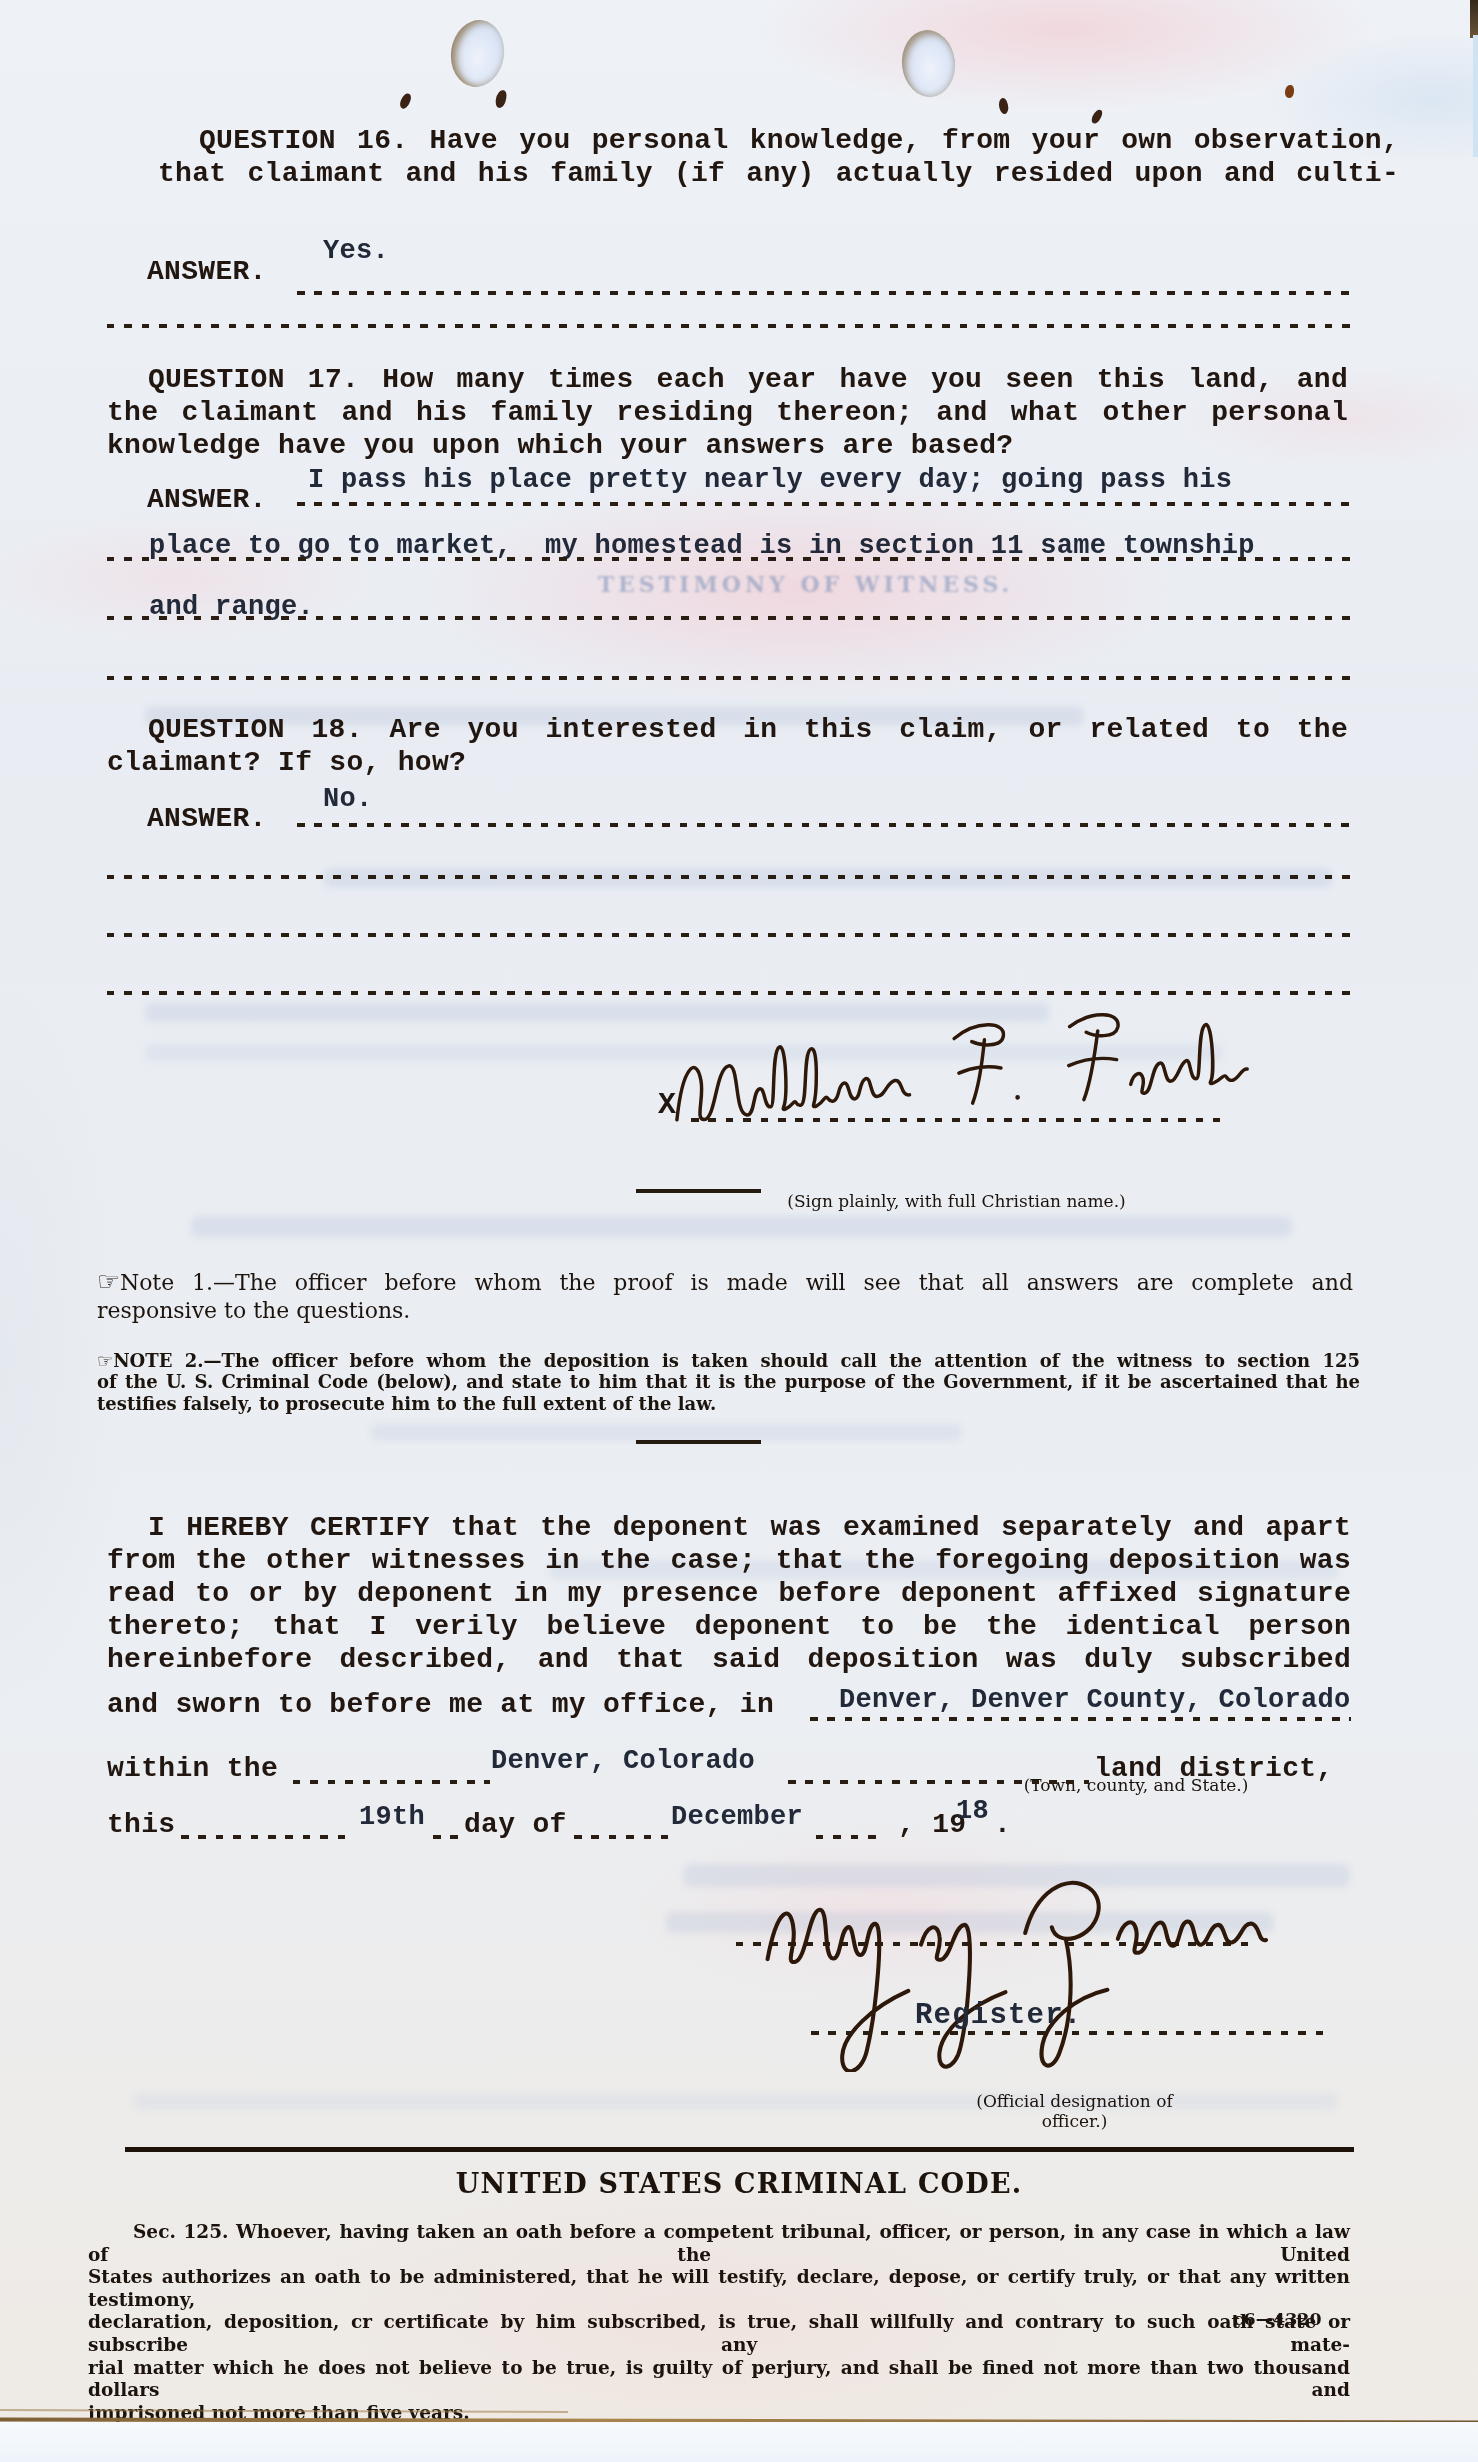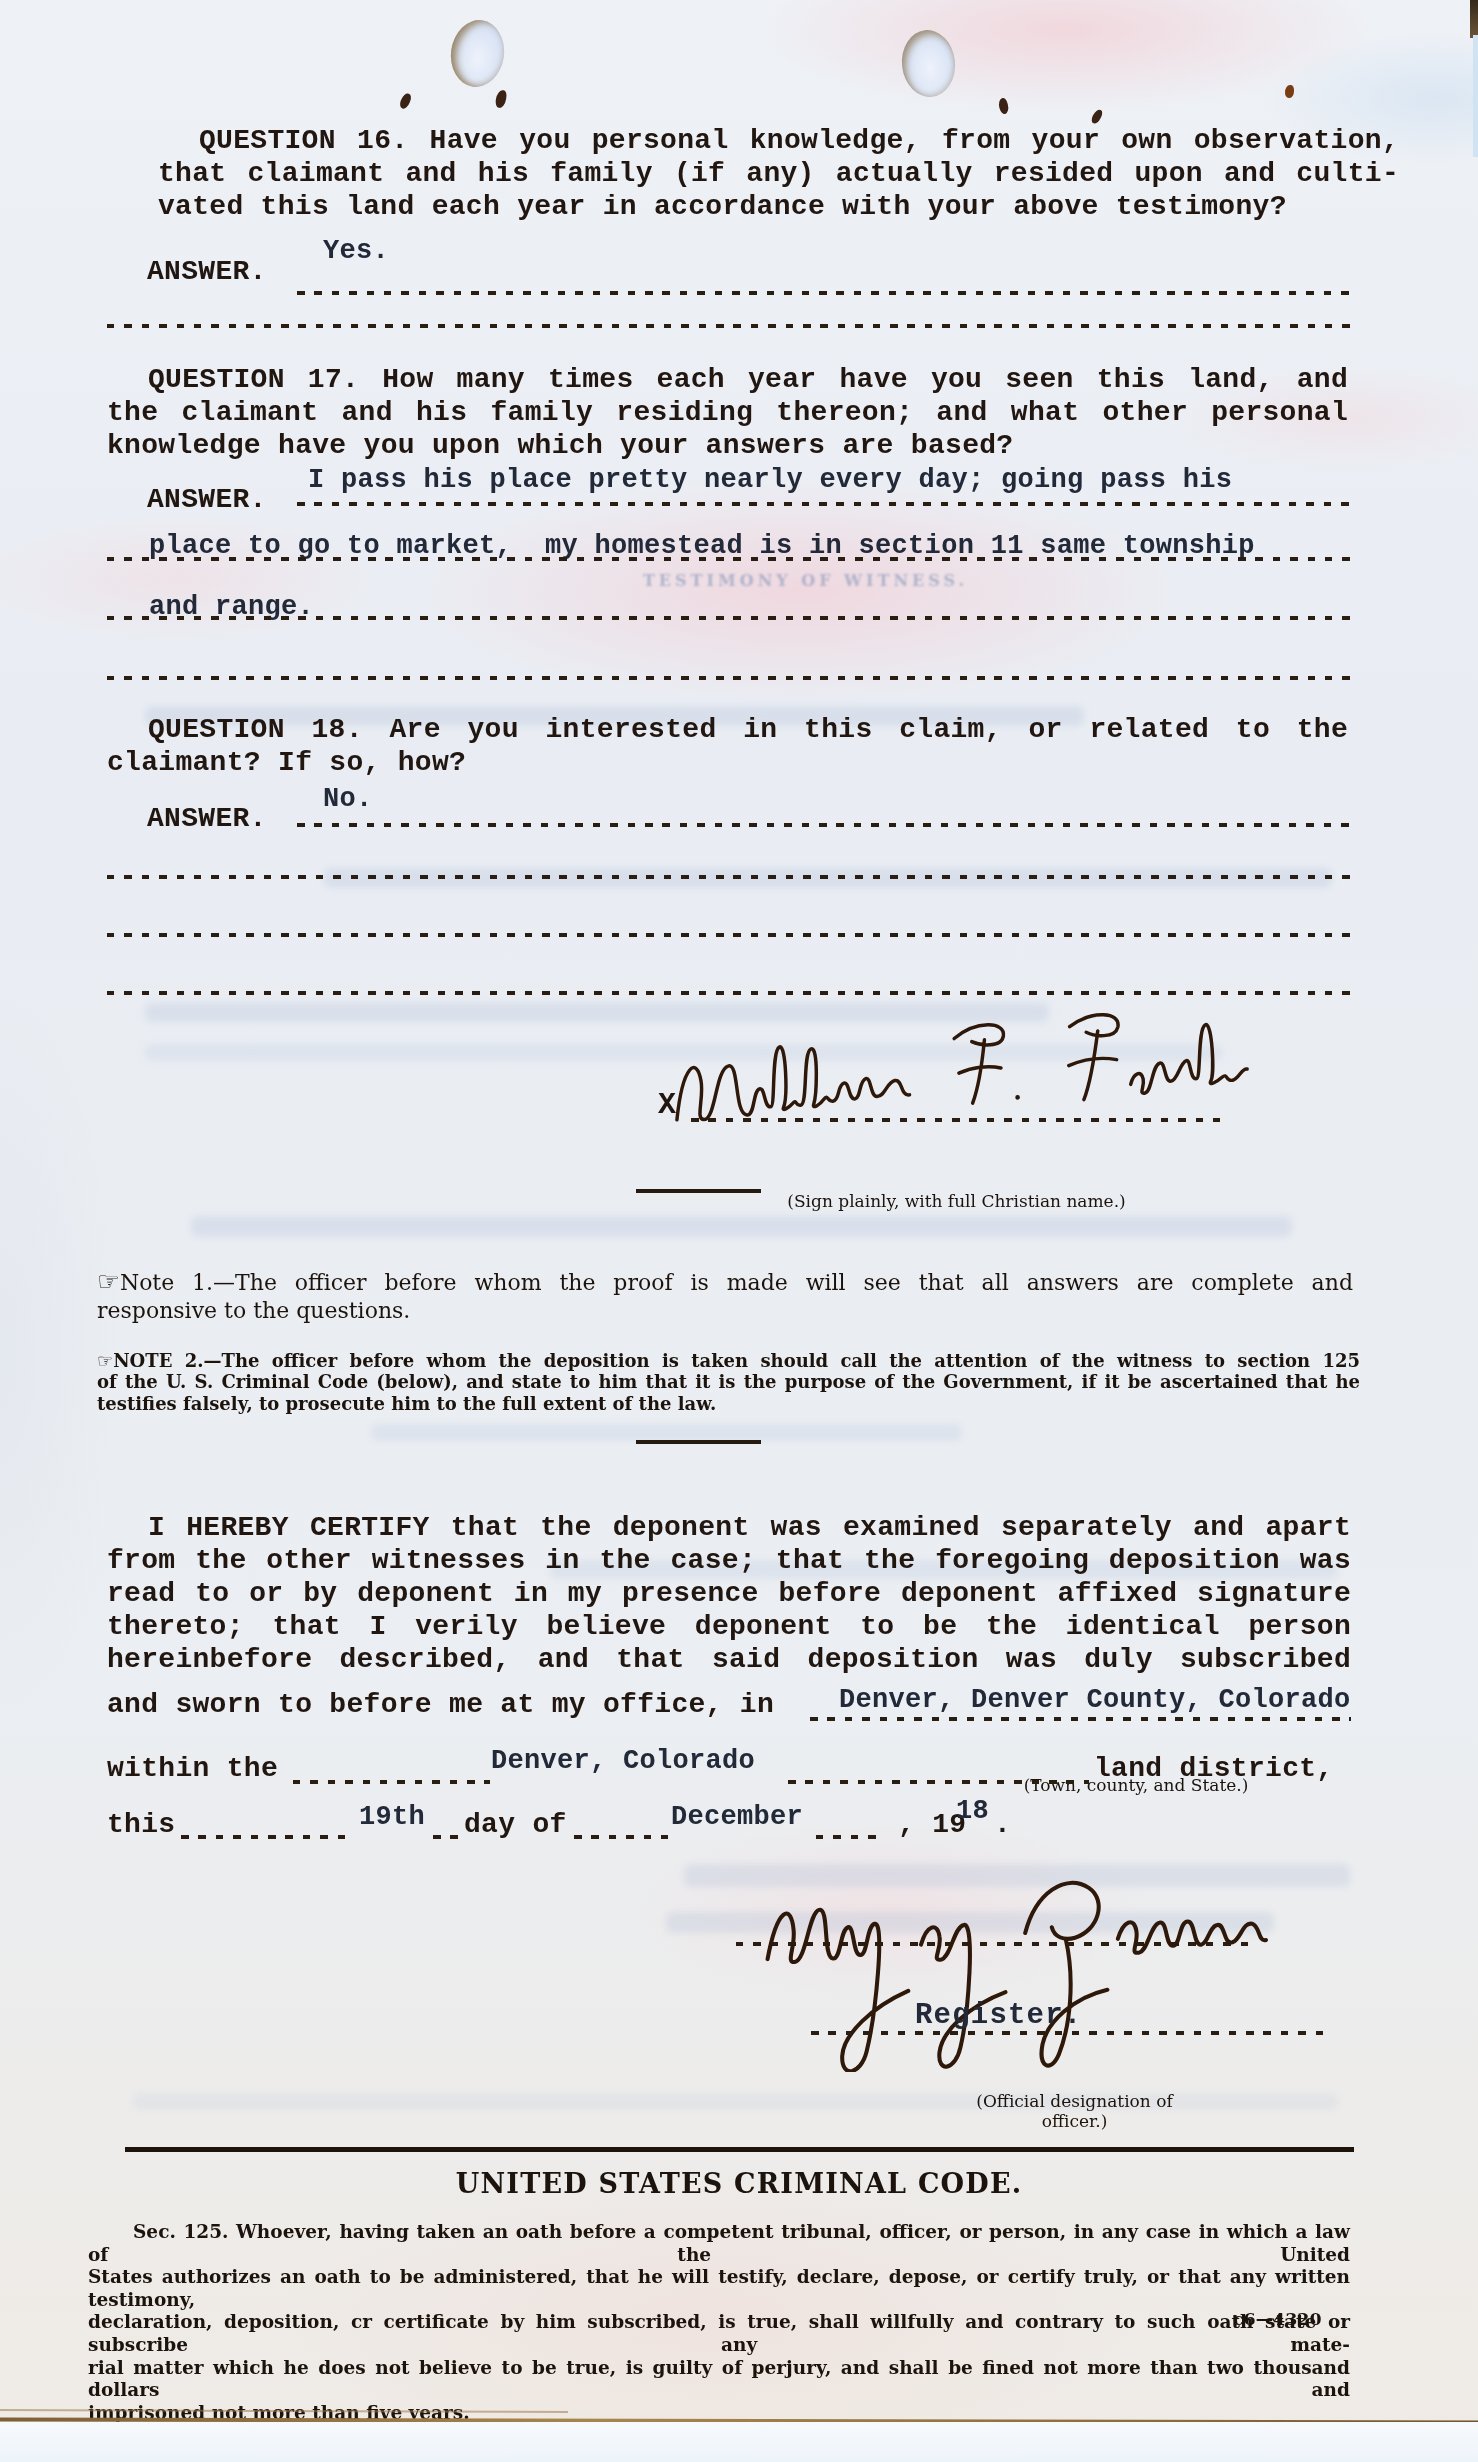--- a/index.html
+++ b/index.html
@@ -33,21 +33,21 @@
   .rule-short{position:absolute;height:4px;background:#241a10;}
   
   .serif{font-family:"DejaVu Serif","Liberation Serif",serif;color:#1c130c;}
   .caption{font-size:17px;text-align:center;margin-top:48px;}
   .note1{font-size:22px;line-height:28px;}
   .note2{font-size:18px;line-height:21.4px;font-weight:700;}
   .fist{font-family:"DejaVu Sans",sans-serif;font-weight:400;}
   .code-head{font-size:27px;font-weight:700;letter-spacing:1.2px;text-align:center;}
   .code-body{font-size:18.5px;line-height:22.6px;font-weight:700;}
   .smudge{position:absolute;background:rgba(148,168,206,.20);filter:blur(3.5px);border-radius:7px;}
-  .bleed-title{font-family:"DejaVu Serif",serif;font-weight:700;font-size:16px;letter-spacing:4px;color:rgba(122,144,184,.55);filter:blur(0.9px);text-align:center;}
+  .bleed-title{font-family:"DejaVu Serif",serif;font-weight:700;font-size:22px;letter-spacing:4px;color:rgba(122,144,184,.55);filter:blur(0.9px);text-align:center;}
   .hole{position:absolute;width:53px;height:67px;border-radius:50%;
     background:radial-gradient(ellipse at 52% 58%, #eef2fb 0%, #dde6f6 48%, #cfdcee 74%, #e7e0cf 92%);}
   .speck{position:absolute;background:#3a2215;border-radius:60% 40% 55% 45%;}
   .sig{stroke:#2e180a;fill:none;stroke-linecap:round;stroke-linejoin:round;}
   .paper-edge{position:absolute;left:0;top:2419px;width:1483px;height:3.5px;
     background:linear-gradient(90deg,#7e6036,#a8854e 40%,#8a6a3e 80%,#6f5532);transform:rotate(.12deg);}
   .paper-edge2{position:absolute;left:0;top:2410px;width:568px;height:1.7px;background:#9c7c4c;opacity:.55;transform:rotate(.2deg);}
   .below-paper{position:absolute;left:0;top:2422px;width:1483px;height:41px;
     background:linear-gradient(#f7fafd,#edf4fa);}
   .edge-dark{position:absolute;right:0;top:0;width:9.3px;height:38px;background:linear-gradient(#35291c,#6b5538);}
@@ -76,21 +76,20 @@
   <div class="smudge" style="left:191px;top:1216px;width:1101px;height:21px;"></div>
   <div class="smudge" style="left:371px;top:1424px;width:591px;height:17.4px;opacity:.8;"></div>
   <div class="smudge" style="left:550px;top:1560px;width:788px;height:18.5px;opacity:.8;"></div>
   <div class="smudge" style="left:684px;top:1864px;width:666px;height:23px;"></div>
   <div class="smudge" style="left:666px;top:1912px;width:608px;height:21px;"></div>
   <div class="smudge" style="left:133px;top:2093px;width:1205px;height:17.4px;opacity:.6;"></div>
 
   <div class="abs mprint" style="left:122px;top:124px;width:1241px;margin-left:36px;">
     <div class="jline ind">QUESTION 16. Have you personal knowledge, from your own observation,</div>
     <div class="jline">that claimant and his family (if any) actually resided upon and culti-</div>
-    <div>vated this land each year in accordance with your above testimony?</div>
   </div>
 
   <div class="abs typed" style="left:323px;top:236px;">Yes.</div>
   <div class="abs mprint" style="left:147px;top:255px;">ANSWER.</div>
   <div class="dots" style="left:297px;top:291px;width:1054px;"></div>
   <div class="dots" style="left:107px;top:324px;width:1244px;"></div>
 
   <div class="abs mprint" style="left:107px;top:363px;width:1241px;">
     <div class="jline ind">QUESTION 17. How many times each year have you seen this land, and</div>
     <div class="jline">the claimant and his family residing thereon; and what other personal</div>

